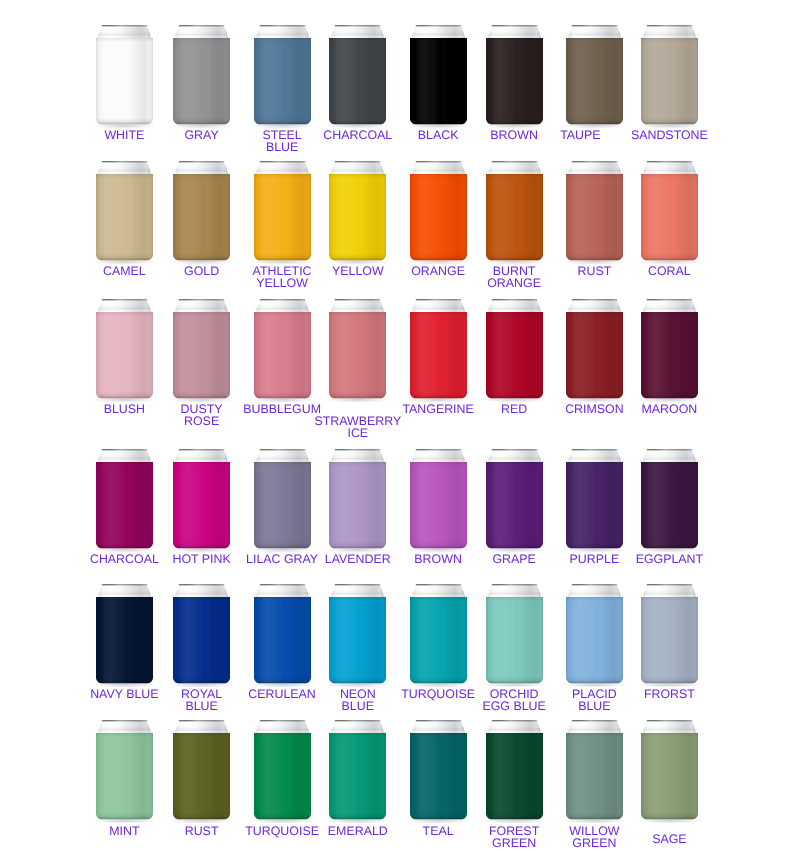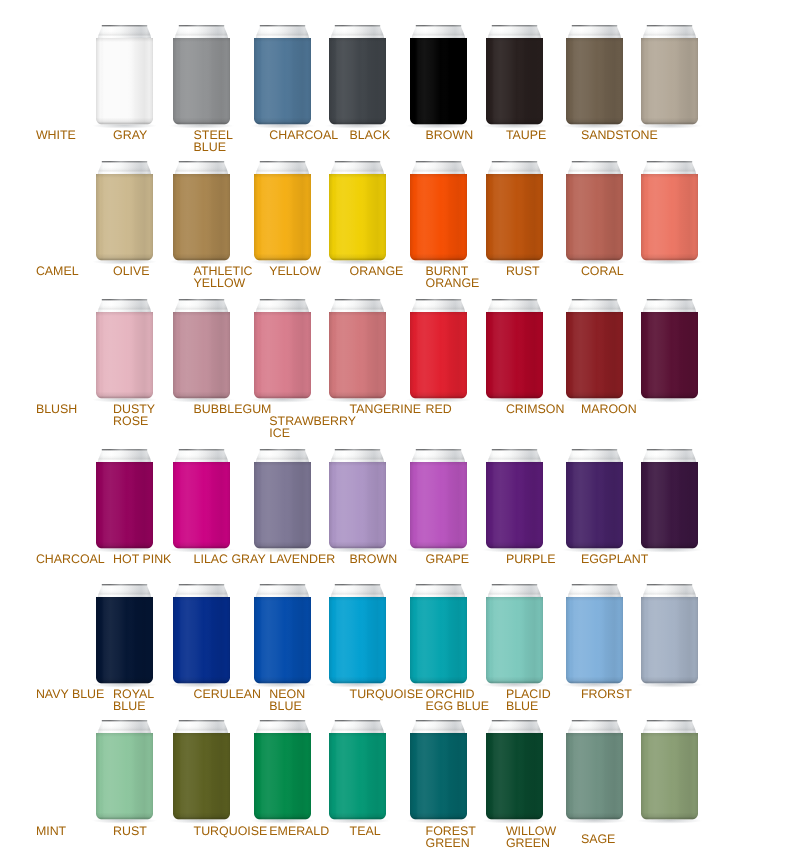--- a/index.html
+++ b/index.html
@@ -3,23 +3,23 @@
 <meta charset="utf-8">
 <title>Koozie Color Chart</title>
 <style>
   html,body{margin:0;padding:0;background:#ffffff;}
   body{width:794px;height:851px;overflow:hidden;
        font-family:"Liberation Sans",sans-serif;
        -webkit-font-smoothing:antialiased;}
   #chart{position:relative;width:794px;height:851px;background:#fff;}
   .cell{position:absolute;width:78px;}
   .koozie{position:absolute;left:0;top:0;}
-  .label{position:absolute;
+  .label{position:absolute;text-align:center;
          font-family:"Liberation Sans",sans-serif;font-size:12.4px;
-         font-weight:400;color:#a16207;line-height:12.0px;
+         font-weight:400;color:#6d28d9;line-height:12.0px;
          white-space:nowrap;
          transform:translateZ(0);
          text-rendering:geometricPrecision;}
   .lline{display:block;white-space:nowrap;}
 </style>
 </head>
 <body>
 
 <div id="chart">
     <div class="cell" style="left:89.9px;top:18.6px;">
@@ -993,21 +993,21 @@
              L 51.2,-11.65 L 5.8,-11.65 Z" fill="url(#rim10)"></path>
 
     <g clip-path="url(#cb10)">
       <rect x="0" y="0" width="57" height="86.5" fill="#A8854F"></rect>
       <rect x="0" y="0" width="57" height="86.5" fill="url(#g10)"></rect>
       <rect x="0" y="0" width="57" height="4" fill="url(#s10)"></rect>
       <rect x="0" y="79.5" width="57" height="7" fill="url(#bs10)"></rect>
     </g>
   </svg>
                <div class="label" style="left:-54px;width:177px;top:110.7px">
-        <span class="lline">OLIVE</span>
+        <span class="lline">GOLD</span>
       </div>
              </div>
     <div class="cell" style="left:247.6px;top:154.5px;">
 
   <svg class="koozie" width="69" height="111.5" viewBox="-6 -19 69 111.5">
     <defs>
       <linearGradient id="g11" x1="0" y1="0" x2="1" y2="0">
         <stop offset="0.000" stop-color="#000" stop-opacity="0.115"></stop>
         <stop offset="0.028" stop-color="#000" stop-opacity="0.075"></stop>
         <stop offset="0.075" stop-color="#000" stop-opacity="0.010"></stop>

